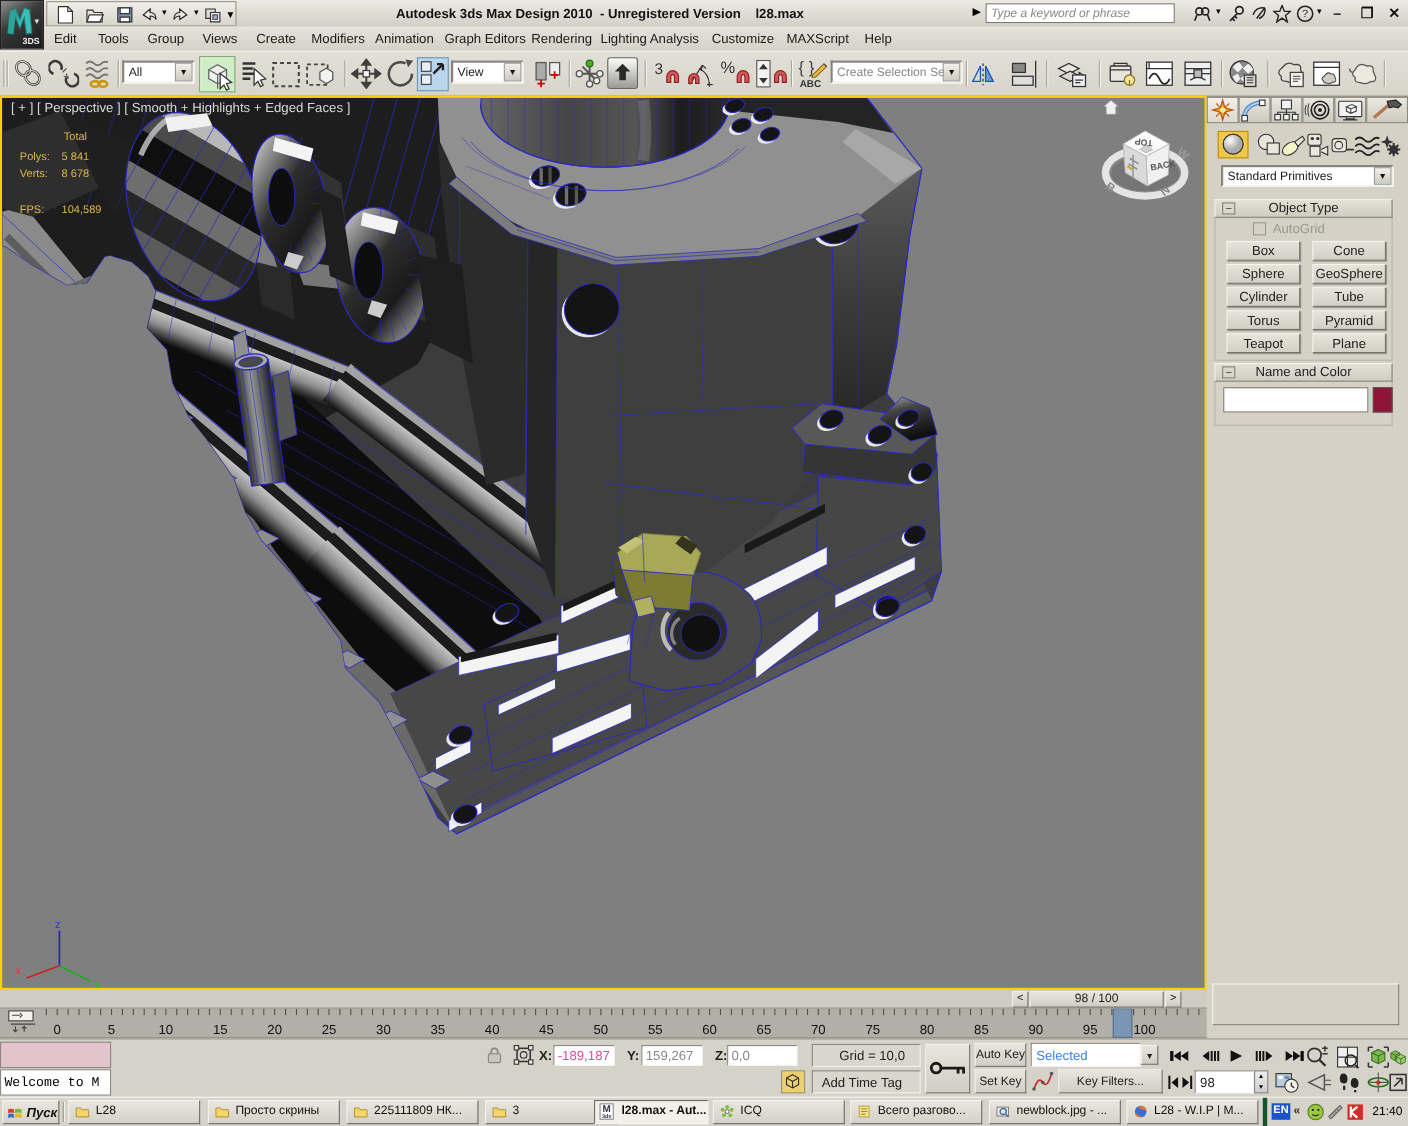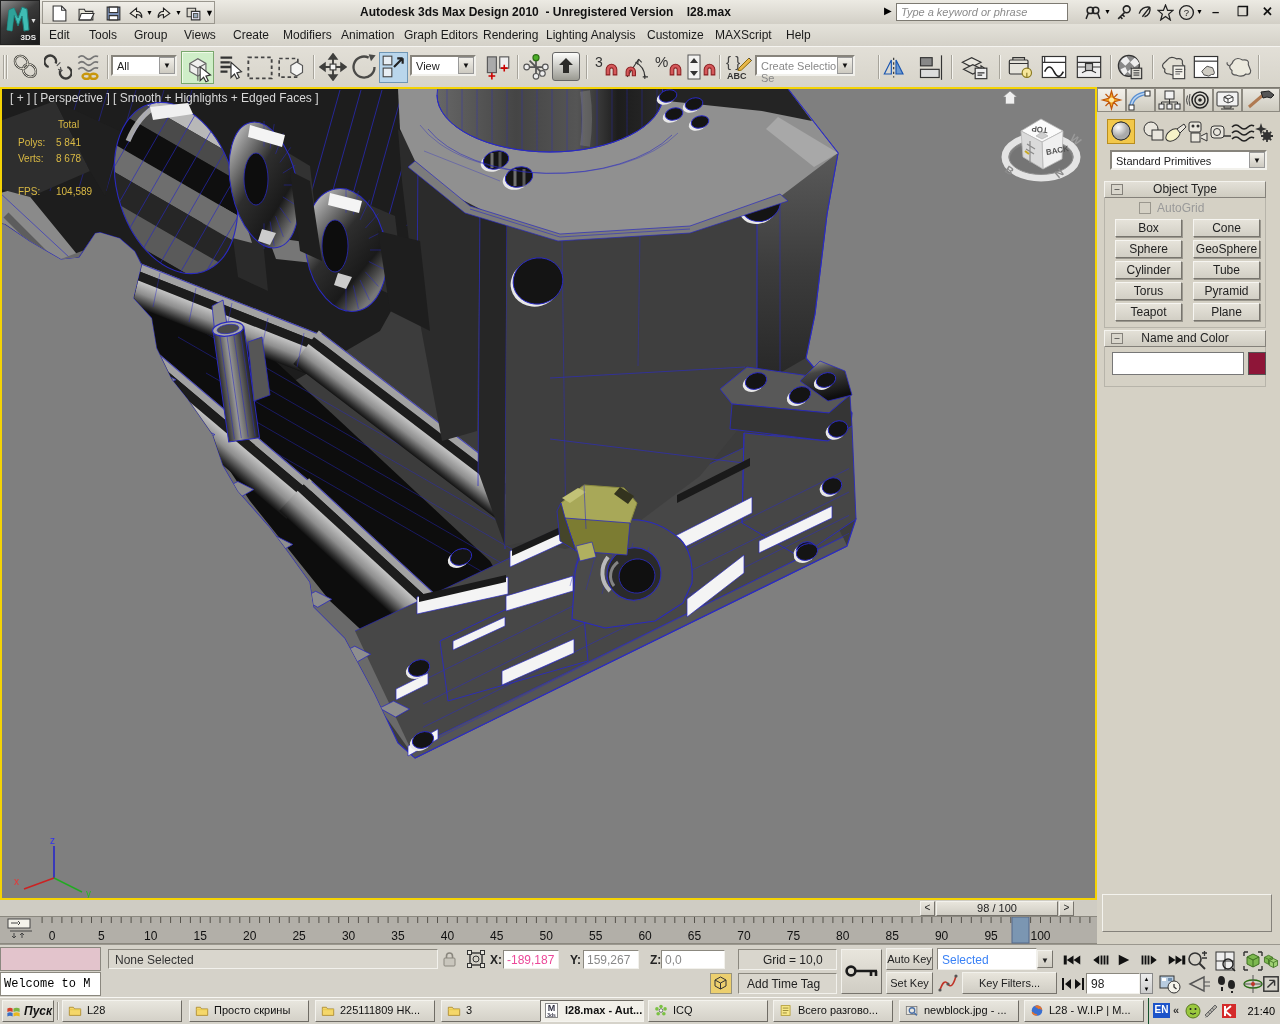--- a/index.html
+++ b/index.html
@@ -253,21 +253,21 @@
   <svg class="tbtn" style="left:702px;top:13px;width:15px;height:17px" viewBox="0 0 14 16">
       <path d="M2 9 a5 5 0 0 1 10 0 v5 h-3.4 v-5 a1.6 1.6 0 0 0 -3.2 0 v5 H2 z" fill="#d4585a" stroke="#8c2022" stroke-width="1"></path>
     </svg>
   <div class="sep" style="left:719px"></div>
   <div style="position:absolute;left:726px;top:6px;font-size:15px;color:#444">{ }</div>
   <svg class="tbtn" style="left:736px;top:6px;width:18px;height:18px" viewBox="0 0 18 18">
       <path d="M3 15 L13 5 l2.5 2.5 L5.5 17 l-3.5 1 z" fill="#e8b84a" stroke="#8a6a10"></path>
       <path d="M13 5 l2.5 2.5" stroke="#444"></path>
     </svg>
   <div style="position:absolute;left:727px;top:24px;font-size:9px;font-weight:bold;color:#333">ABC</div>
-  <div class="combo" style="left:755px;top:8px;width:100px;height:21px;padding:3px 0 0 4px;color:#888">Create Selection Se<div class="arr">▼</div></div>
+  <div class="combo" style="left:755px;top:8px;width:120px;height:21px;padding:3px 0 0 4px;color:#888">Create Selection Se<div class="arr">▼</div></div>
   <div class="sep" style="left:878px"></div>
   <svg class="tbtn" style="left:882px" viewBox="0 0 24 24">
       <path d="M10 4 v17" stroke="#333" stroke-dasharray="2 2"></path>
       <path d="M8 6 L2 18 L8 18 z" fill="none" stroke="#1a56b0"></path>
       <path d="M12 6 L18 18 L12 18 z" fill="#6f9ad0" stroke="#1a56b0"></path>
     </svg>
   <svg class="tbtn" style="left:917px" viewBox="0 0 24 24">
       <rect x="3" y="4" width="10" height="7" fill="#888" stroke="#333"></rect>
       <rect x="3" y="14" width="16" height="7" fill="#ddd" stroke="#333"></rect>
       <path d="M21 2 v21" stroke="#333"></path>
@@ -934,21 +934,20 @@
       <rect x="1012" y="0" width="17" height="26" fill="#7b96b2" stroke="#55688a"></rect>
       <rect x="8" y="2" width="22" height="9" fill="#f4f2ea" stroke="#444"></rect>
       <path d="M11 6 h7 M18 4 l2 2 -2 2 M14 16 v5 M12 19 l2 2 2-2 M22 16 v5 M20 18 l2-2 2 2" stroke="#444" fill="none"></path>
       <path d="M10 14 h22" stroke="#444"></path>
     </svg>
 </div>
 
 <div id="statusbar" class="abs">
   <div style="position:absolute;left:0;top:2px;width:101px;height:24px;background:#e3c4cc;border:1px solid #8b887f"></div>
   <div style="position:absolute;left:0;top:27px;width:101px;height:24px;background:#fff;border:1px solid #8b887f;font-family:'Liberation Mono',monospace;font-size:12px;padding:4px 0 0 3px">Welcome to M</div>
-  <div class="inset" style="left:108px;top:4px;width:330px;height:20px;padding:3px 0 0 6px;color:#333">None Selected</div>
   <svg style="position:absolute;left:442px;top:6px" width="15" height="16" viewBox="0 0 15 16">
       <rect x="2" y="7" width="11" height="8" rx="1" fill="#c9c6bd" stroke="#8a877e"></rect>
       <path d="M4.5 7 v-2 a3 3 0 0 1 6 0 v2" fill="none" stroke="#8a877e" stroke-width="1.6"></path>
     </svg>
   <svg style="position:absolute;left:466px;top:4px" width="20" height="20" viewBox="0 0 20 20">
       <rect x="4" y="4" width="12" height="12" fill="none" stroke="#333" stroke-width="1.4"></rect>
       <circle cx="10" cy="10" r="3" fill="none" stroke="#333"></circle>
       <rect x="1.5" y="1.5" width="4" height="4" fill="#e8e6de" stroke="#333"></rect>
       <rect x="14.5" y="1.5" width="4" height="4" fill="#e8e6de" stroke="#333"></rect>
       <rect x="1.5" y="14.5" width="4" height="4" fill="#e8e6de" stroke="#333"></rect>
@@ -1115,21 +1114,21 @@
         <path d="M11 11 l3 3" stroke="#4a6fa5" stroke-width="1.8"></path>
       </svg>
   </div>
   <div class="task" style="left:1024px;width:120px">L28 - W.I.P | M...
     <svg class="ticon" viewBox="0 0 16 16">
         <circle cx="8" cy="8" r="6.5" fill="#3a6fd0"></circle>
         <path d="M8 1.5 a6.5 6.5 0 0 1 6.5 6.5 c-1-1.5-2-1-3-2.5 -1 1-3 0.5-3-1 -1.5 0.5-3-0.5-2.5-2 z" fill="#e8732a"></path>
         <path d="M2 10 c1 2 3 3.5 6 3.5" fill="none" stroke="#e8732a" stroke-width="1.6"></path>
       </svg>
   </div>
-  <div style="position:absolute;right:0;top:0;width:132px;height:27px;border-left:1px solid #14532d;font-size:11px;background:#d6d3ca">
+  <div style="position:absolute;right:0;top:0;width:132px;height:27px;border-left:4px solid #14532d;font-size:11px;background:#d6d3ca">
     <div style="position:absolute;left:4px;top:5px;width:17px;height:15px;background:#1c53c9;color:#fff;font-size:10px;font-weight:bold;text-align:center;padding-top:1px">EN</div>
     <div style="position:absolute;left:24px;top:6px;font-size:11px;font-weight:bold;color:#333">«</div>
     <svg style="position:absolute;left:36px;top:5px" width="16" height="16" viewBox="0 0 16 16">
         <circle cx="8" cy="8" r="7" fill="#9ac83e" stroke="#5a7a20"></circle>
         <circle cx="5.5" cy="6" r="1" fill="#222"></circle>
         <circle cx="10.5" cy="6" r="1" fill="#222"></circle>
         <path d="M5 10 q3 2.5 6 0" fill="none" stroke="#222"></path>
       </svg>
     <svg style="position:absolute;left:54px;top:5px" width="16" height="16" viewBox="0 0 16 16">
         <path d="M2 12 L12 2 l2 2 L4 14 z" fill="#b0aea6" stroke="#666"></path>

